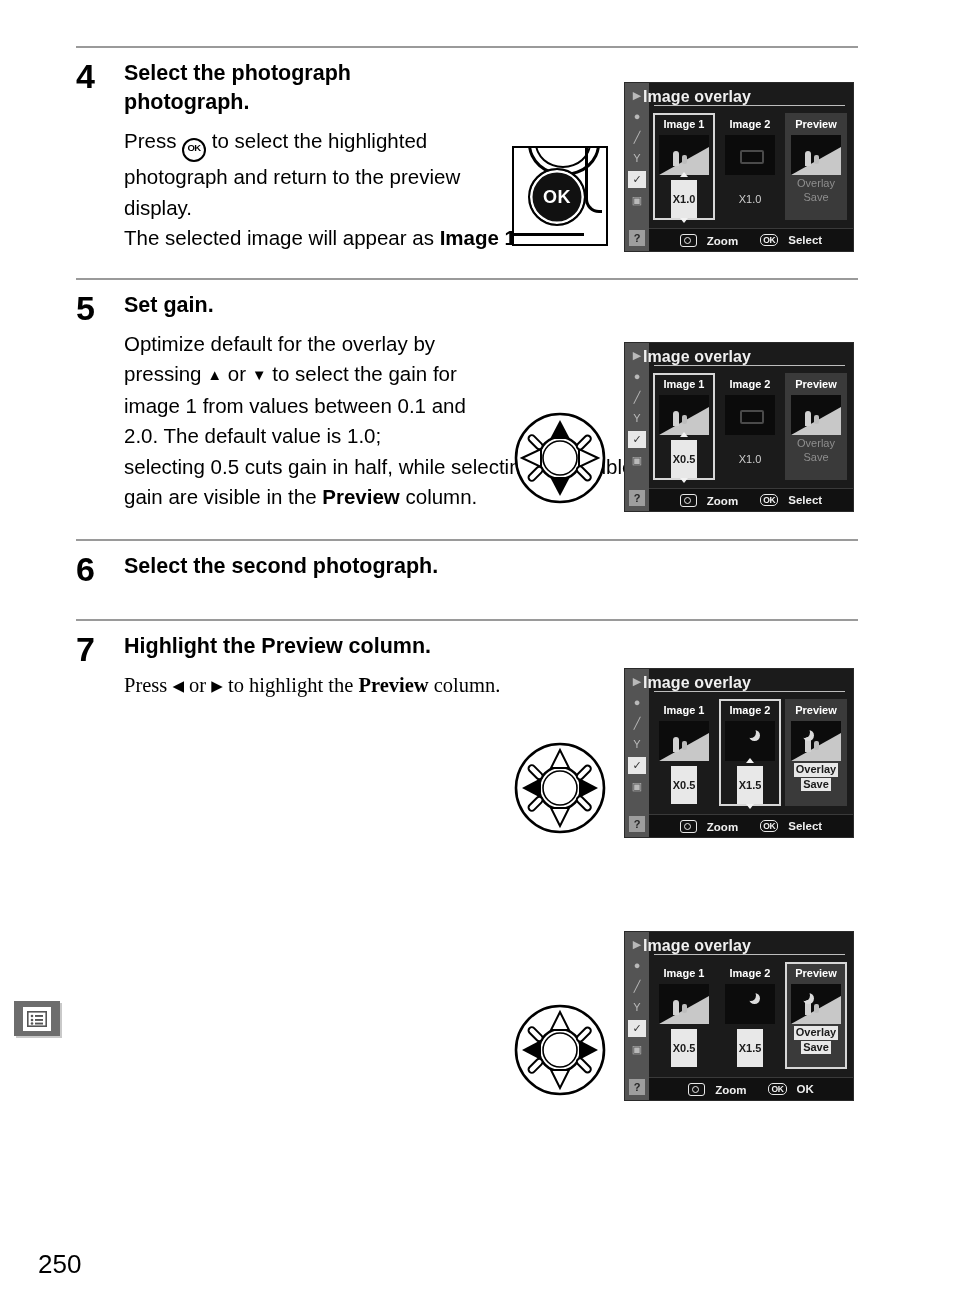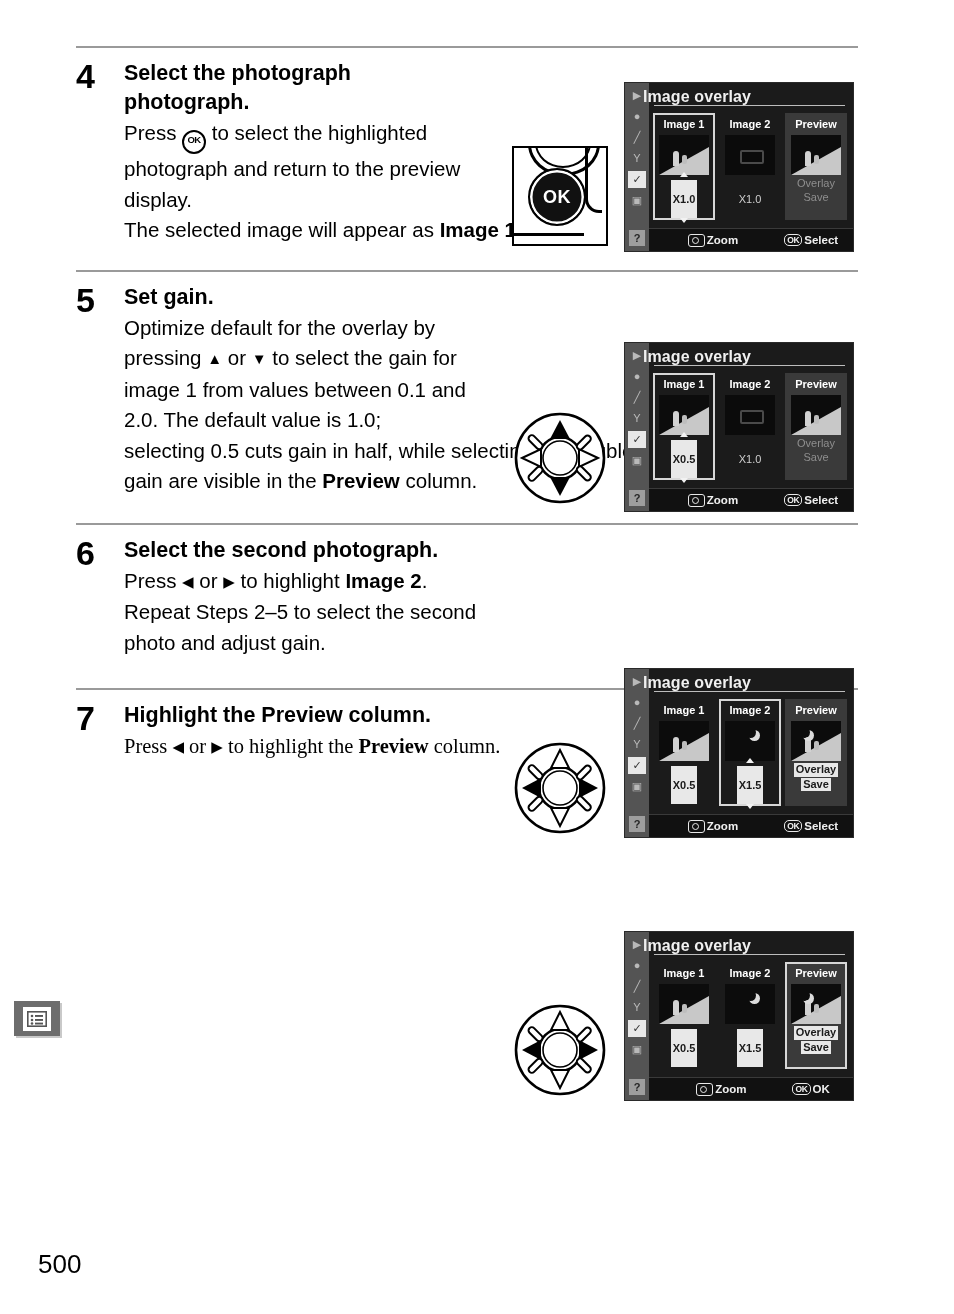--- a/index.html
+++ b/index.html
@@ -79,21 +79,21 @@
   .step-title {
     font-size: 21.5px;
     font-weight: bold;
     line-height: 29px;
     margin: 3px 0 0 0;
     max-width: 350px;
   }
   .step-text {
     font-size: 20.5px;
     line-height: 30.5px;
-    margin-top: 1px;
+    margin-top: 9px;
     max-width: 372px;
   }
   .step-text.full { max-width: 782px; }
   .step-text b { font-weight: bold; }
 
   
   .ar { font-size: 15px; vertical-align: 1px; letter-spacing: 0; }
   .ok-inline {
     display: inline-block;
     width: 20px; height: 20px;
@@ -340,21 +340,21 @@
     background: #111;
     border-top: 1px solid #3a3a3a;
     display: flex;
     align-items: center;
     justify-content: center;
     gap: 22px;
     color: #f0f0f0;
     font-size: 11.5px;
     font-weight: bold;
   }
-  .lcd-footer .pair { display: flex; align-items: center; gap: 2px; margin-left: 24px; }
+  .lcd-footer .pair { display: flex; align-items: flex-end; gap: 10px; }
   .badge-zoom {
     display: inline-block;
     width: 15px; height: 11px;
     border: 1.4px solid #e8e8e8;
     border-radius: 3px;
     position: relative;
   }
   .badge-zoom::after {
     content: "";
     position: absolute;
@@ -432,23 +432,20 @@
       <span>selecting 0.5 cuts gain in half, while selecting 2.0 doubles gain. The effects of gain are visible in the </span><b>Preview</b><span> column.</span>
     </div>
   </div>
 
   <hr class="rule" style="margin-top:26px;">
   <div class="step">
     <div class="step-row">
       <div class="step-num">6</div>
       <div class="step-main">
         <div class="step-title">Select the second photograph.</div>
-        <div class="step-text">
-          <span>Press </span><span class="ar">◀</span><span> or </span><span class="ar">▶</span><span> to highlight </span><b>Image 2</b><span>.  Repeat Steps 2–5 to select the second photo and adjust gain.</span>
-        </div>
       </div>
     </div>
   </div>
 
   <hr class="rule" style="margin-top:30px;">
   <div class="step">
     <div class="step-row">
       <div class="step-num">7</div>
       <div class="step-main">
         <div class="step-title">
@@ -736,13 +733,13 @@
         <span class="badge-zoom"></span>
         <span>Zoom</span>
       </span>
     <span class="pair">
         <span class="badge-ok">OK</span>
         <span>OK</span>
       </span>
   </div>
 </div>
 
-<div class="page-number">500</div>
+<div class="page-number">250</div>
 
 </body></html>

